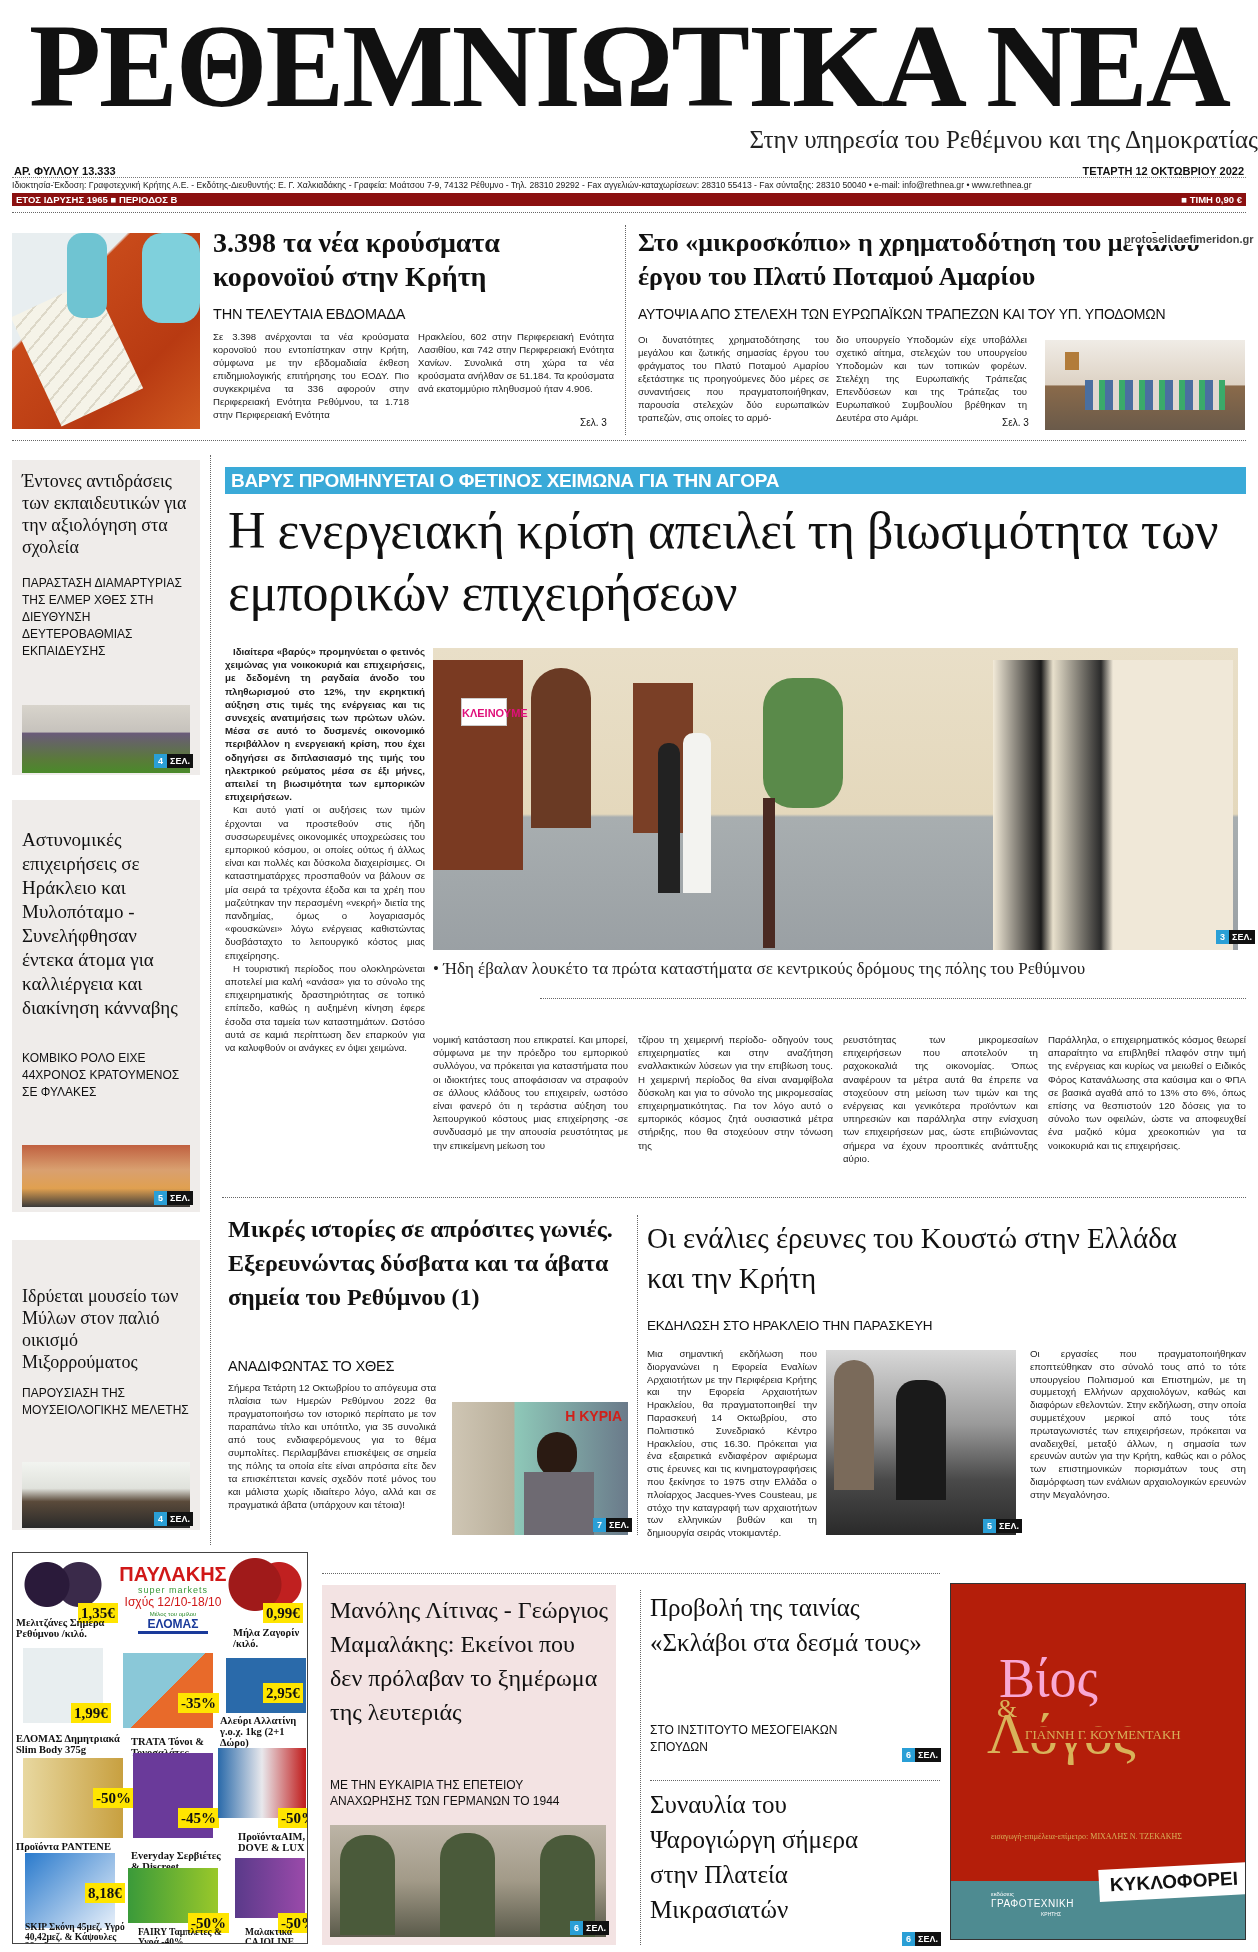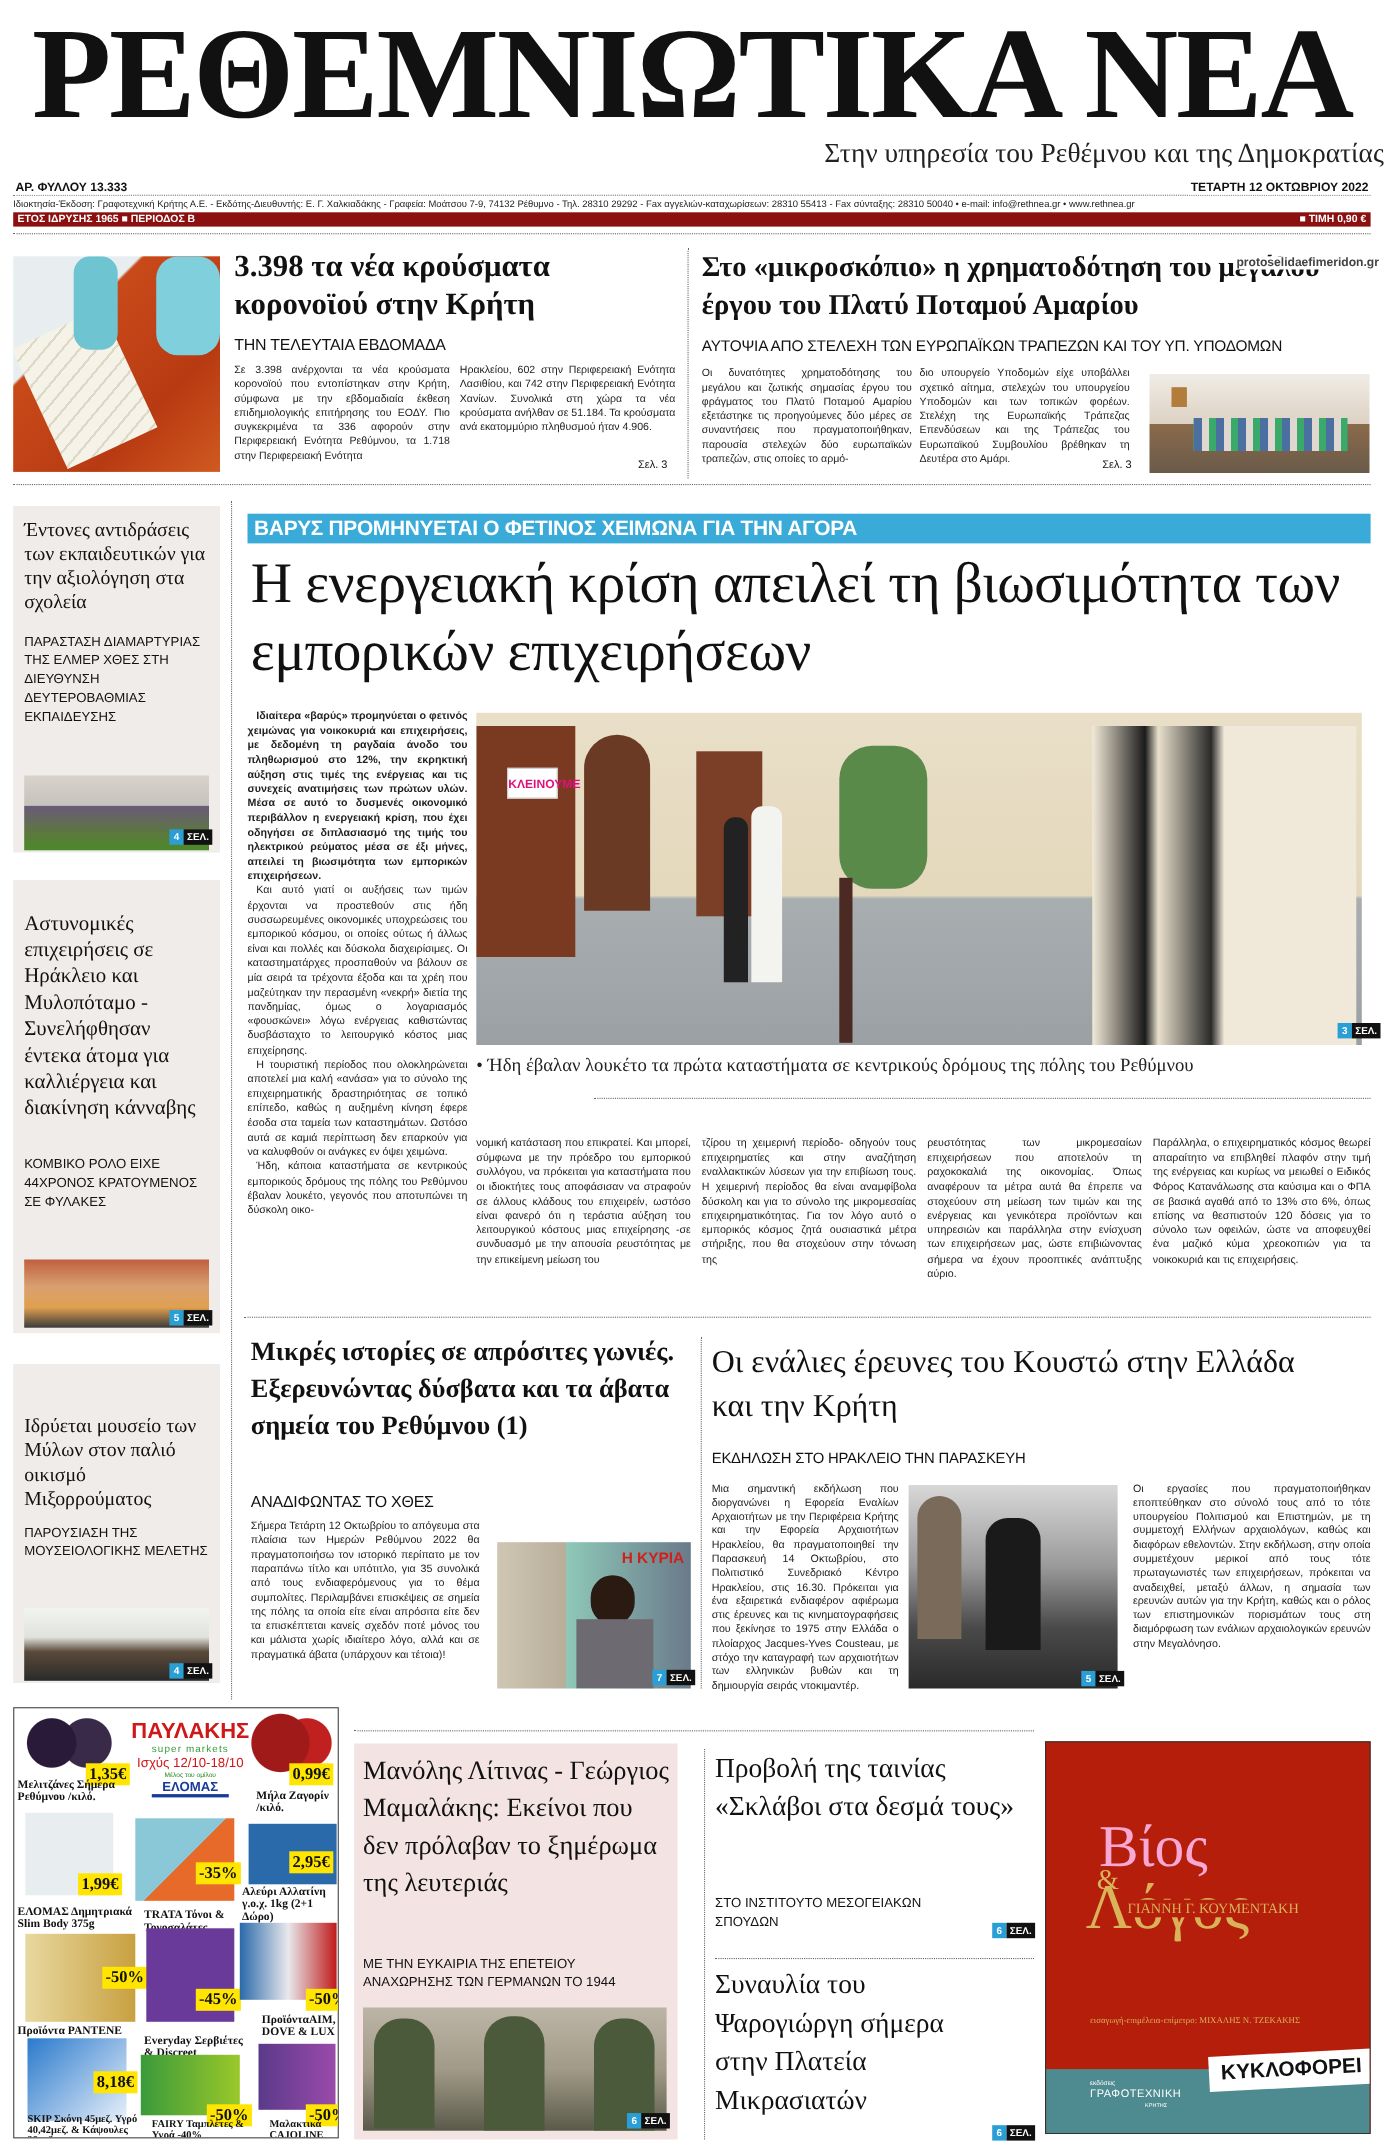--- a/index.html
+++ b/index.html
@@ -99,21 +99,20 @@
 </div>
 <div class="abs vdot" style="left:210px;top:455px;height:1090px"></div>
 
 <div class="abs" style="left:225px;top:467px;width:1021px;height:27px;background:#3aaad8;color:#fff;font-weight:bold;font-size:19px;line-height:27px;padding-left:6px;letter-spacing:-.3px">ΒΑΡΥΣ ΠΡΟΜΗΝΥΕΤΑΙ Ο ΦΕΤΙΝΟΣ ΧΕΙΜΩΝΑ ΓΙΑ ΤΗΝ ΑΓΟΡΑ</div>
 <a class="abs serif" style="left:228px;top:500px;width:1020px;font-size:52px;line-height:62px;color:#111;letter-spacing:-.5px">Η ενεργειακή κρίση απειλεί τη βιωσιμότητα των εμπορικών επιχειρήσεων</a>
 
 <div class="abs body-col" style="left:225px;top:645px;width:200px;font-size:9.7px;line-height:13.2px">
   <p style="font-weight:bold">Ιδιαίτερα «βαρύς» προμηνύεται ο φετινός χειμώνας για νοικοκυριά και επιχειρήσεις, με δεδομένη τη ραγδαία άνοδο του πληθωρισμού στο 12%, την εκρηκτική αύξηση στις τιμές της ενέργειας και τις συνεχείς ανατιμήσεις των πρώτων υλών. Μέσα σε αυτό το δυσμενές οικονομικό περιβάλλον η ενεργειακή κρίση, που έχει οδηγήσει σε διπλασιασμό της τιμής του ηλεκτρικού ρεύματος μέσα σε έξι μήνες, απειλεί τη βιωσιμότητα των εμπορικών επιχειρήσεων.</p>
   <p>Και αυτό γιατί οι αυξήσεις των τιμών έρχονται να προστεθούν στις ήδη συσσωρευμένες οικονομικές υποχρεώσεις του εμπορικού κόσμου, οι οποίες ούτως ή άλλως είναι και πολλές και δύσκολα διαχειρίσιμες. Οι καταστηματάρχες προσπαθούν να βάλουν σε μία σειρά τα τρέχοντα έξοδα και τα χρέη που μαζεύτηκαν την περασμένη «νεκρή» διετία της πανδημίας, όμως ο λογαριασμός «φουσκώνει» λόγω ενέργειας καθιστώντας δυσβάσταχτο το λειτουργικό κόστος μιας επιχείρησης.</p>
   <p>Η τουριστική περίοδος που ολοκληρώνεται αποτελεί μια καλή «ανάσα» για το σύνολο της επιχειρηματικής δραστηριότητας σε τοπικό επίπεδο, καθώς η αυξημένη κίνηση έφερε έσοδα στα ταμεία των καταστημάτων. Ωστόσο αυτά σε καμιά περίπτωση δεν επαρκούν για να καλυφθούν οι ανάγκες εν όψει χειμώνα.</p>
-  <p>Ήδη, κάποια καταστήματα σε κεντρικούς εμπορικούς δρόμους της πόλης του Ρεθύμνου έβαλαν λουκέτο, γεγονός που αποτυπώνει τη δύσκολη οικο-</p>
 </div>
 
 <div class="abs img" style="left:433px;top:648px;width:805px;height:302px;background:linear-gradient(180deg,#e9dfc8 0%,#e4d8bc 55%,#a8aeb0 56%,#9aa0a4 100%)">
   <div class="abs" style="left:0;top:12px;width:90px;height:210px;background:#7a3a22"></div>
   <div class="abs" style="left:98px;top:20px;width:60px;height:160px;background:#6a3a24;border-radius:30px 30px 0 0"></div>
   <div class="abs" style="left:28px;top:50px;width:46px;height:28px;background:#fff;color:#e0107a;font-weight:bold;font-size:11px;text-align:center;line-height:28px;border:1px solid #ccc">ΚΛΕΙΝΟΥΜΕ</div>
   <div class="abs" style="left:200px;top:35px;width:60px;height:150px;background:#7a3f26"></div>
   <div class="abs" style="left:225px;top:95px;width:22px;height:150px;background:#222;border-radius:10px 10px 0 0"></div>
   <div class="abs" style="left:250px;top:85px;width:28px;height:160px;background:#f3f3f0;border-radius:10px 10px 0 0"></div>
   <div class="abs" style="left:330px;top:30px;width:80px;height:130px;background:#5a8a4a;border-radius:30px"></div>

